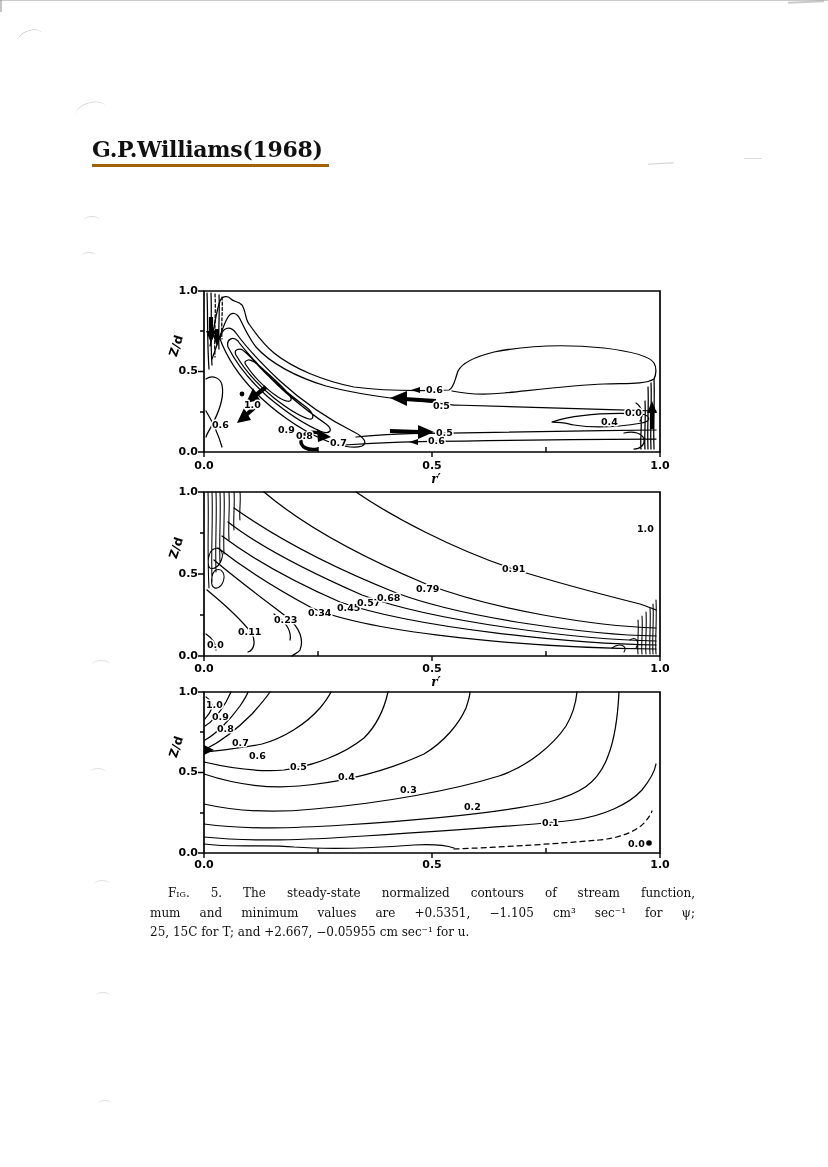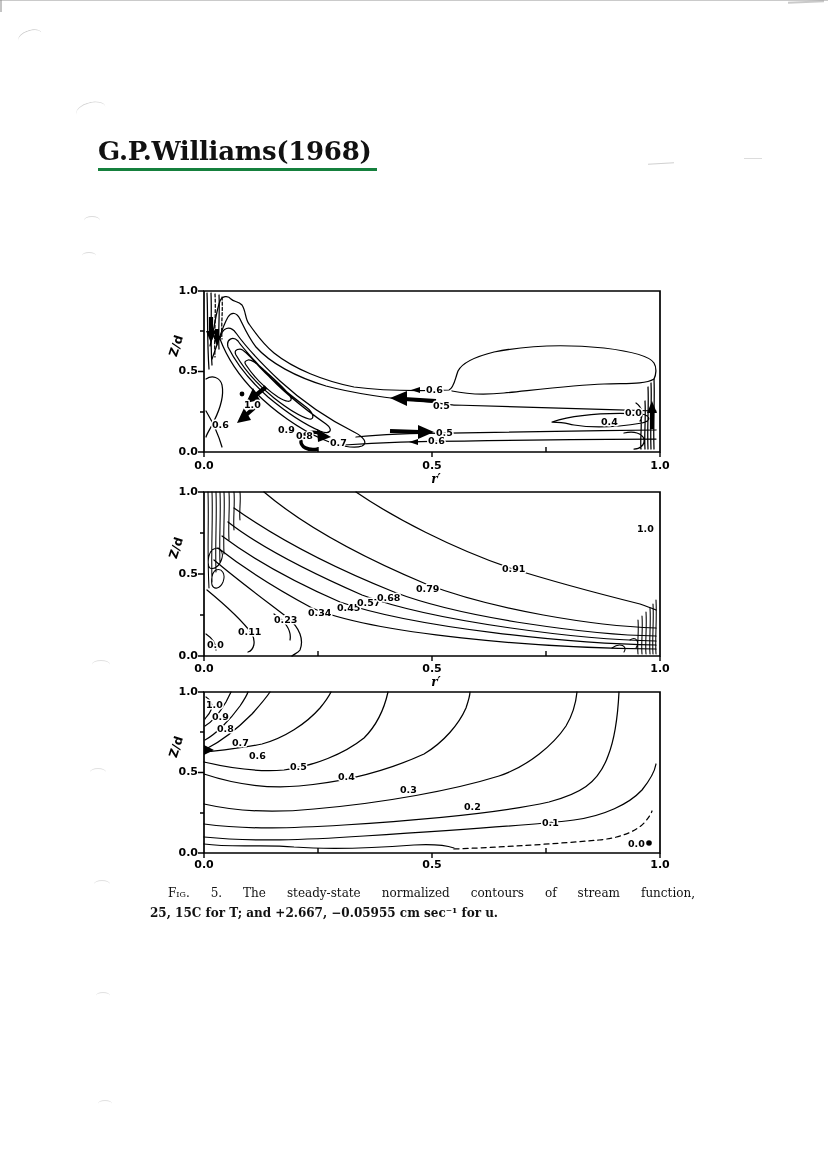--- a/index.html
+++ b/index.html
@@ -1,21 +1,21 @@
 <!DOCTYPE html>
 <html><head>
 <meta charset="utf-8">
 <style>
   html,body{margin:0;padding:0;background:#f2f2f0;}
   #page{position:relative;width:828px;height:1167px;background:#ffffff;overflow:hidden;
         font-family:"DejaVu Serif", serif;color:#111;}
   .abs{position:absolute;}
   
-  #title{left:98px;top:136px;font-size:26px;font-weight:bold;letter-spacing:-0.3px;
-         border-bottom:3px solid #15803d;padding-bottom:2px;padding-right:6px;}
+  #title{left:92px;top:136px;font-size:22px;font-weight:bold;letter-spacing:-0.3px;
+         border-bottom:3px solid #a16207;padding-bottom:2px;padding-right:6px;}
   
   .plot-svg{position:absolute;left:190px;overflow:visible;}
   .plot-svg path, .plot-svg rect, .plot-svg line{vector-effect:non-scaling-stroke;}
   .frame{fill:none;stroke:#000;stroke-width:1.7;}
   .contour{fill:none;stroke:#000;stroke-width:1.25;stroke-linecap:round;stroke-linejoin:round;}
   .contour.thin{stroke-width:1.05;}
   .dashed{stroke-dasharray:5,4;}
   .hatch{stroke-dasharray:3,2.2;}
   .ticks{stroke:#000;stroke-width:1.4;}
   .boldarrow{stroke:#000;stroke-width:4.2;stroke-linecap:butt;fill:none;}
@@ -26,21 +26,21 @@
   .tick{position:absolute;font:bold 11px "DejaVu Sans", sans-serif;color:#000;}
   .ytick{width:30px;text-align:right;left:168px;}
   .xtick{width:30px;text-align:center;}
   .rlabel{position:absolute;left:424px;width:24px;text-align:center;
           font:italic bold 12px "DejaVu Serif", serif;color:#000;}
   .zlabel{position:absolute;left:163px;width:26px;text-align:center;
           font:bold 12px "DejaVu Sans", sans-serif;color:#000;transform:rotate(-72deg);}
   
   #caption{left:150px;top:884px;width:545px;font-size:12px;line-height:19.5px;}
   #caption .cline{text-align:justify;text-align-last:justify;}
-  #caption .cline.last{text-align-last:left;font-weight:bold;}
+  #caption .cline.last{text-align-last:left;}
   #caption .figprefix{font-variant:small-caps;padding-left:18px;}
   
   .arc{position:absolute;border-top:1px solid #9a9a9a;border-radius:50% 50% 0 0;}
   .smudge{position:absolute;background:#8a8a8a;}
 </style>
 </head>
 <body>
 
 <div id="page">
 
@@ -221,16 +221,17 @@
   <span class="tick ytick abs" style="top:685px;">1.0</span>
   <span class="tick ytick abs" style="top:765px;">0.5</span>
   <span class="tick ytick abs" style="top:846px;">0.0</span>
   <span class="zlabel abs" style="top:740px;">Z/d</span>
   <span class="tick xtick abs" style="left:189px;top:858px;">0.0</span>
   <span class="tick xtick abs" style="left:417px;top:858px;">0.5</span>
   <span class="tick xtick abs" style="left:645px;top:858px;">1.0</span>
 
   <div id="caption" class="abs">
     <div class="cline"><span class="figprefix">Fig. 5.</span><span> The steady-state normalized contours of stream function,</span></div>
+    <div class="cline">mum and minimum values are +0.5351, −1.105 cm³ sec⁻¹ for ψ;</div>
     <div class="cline last">25, 15C for T; and +2.667, −0.05955 cm sec⁻¹ for u.</div>
   </div>
 
 </div>
 
 </body></html>

